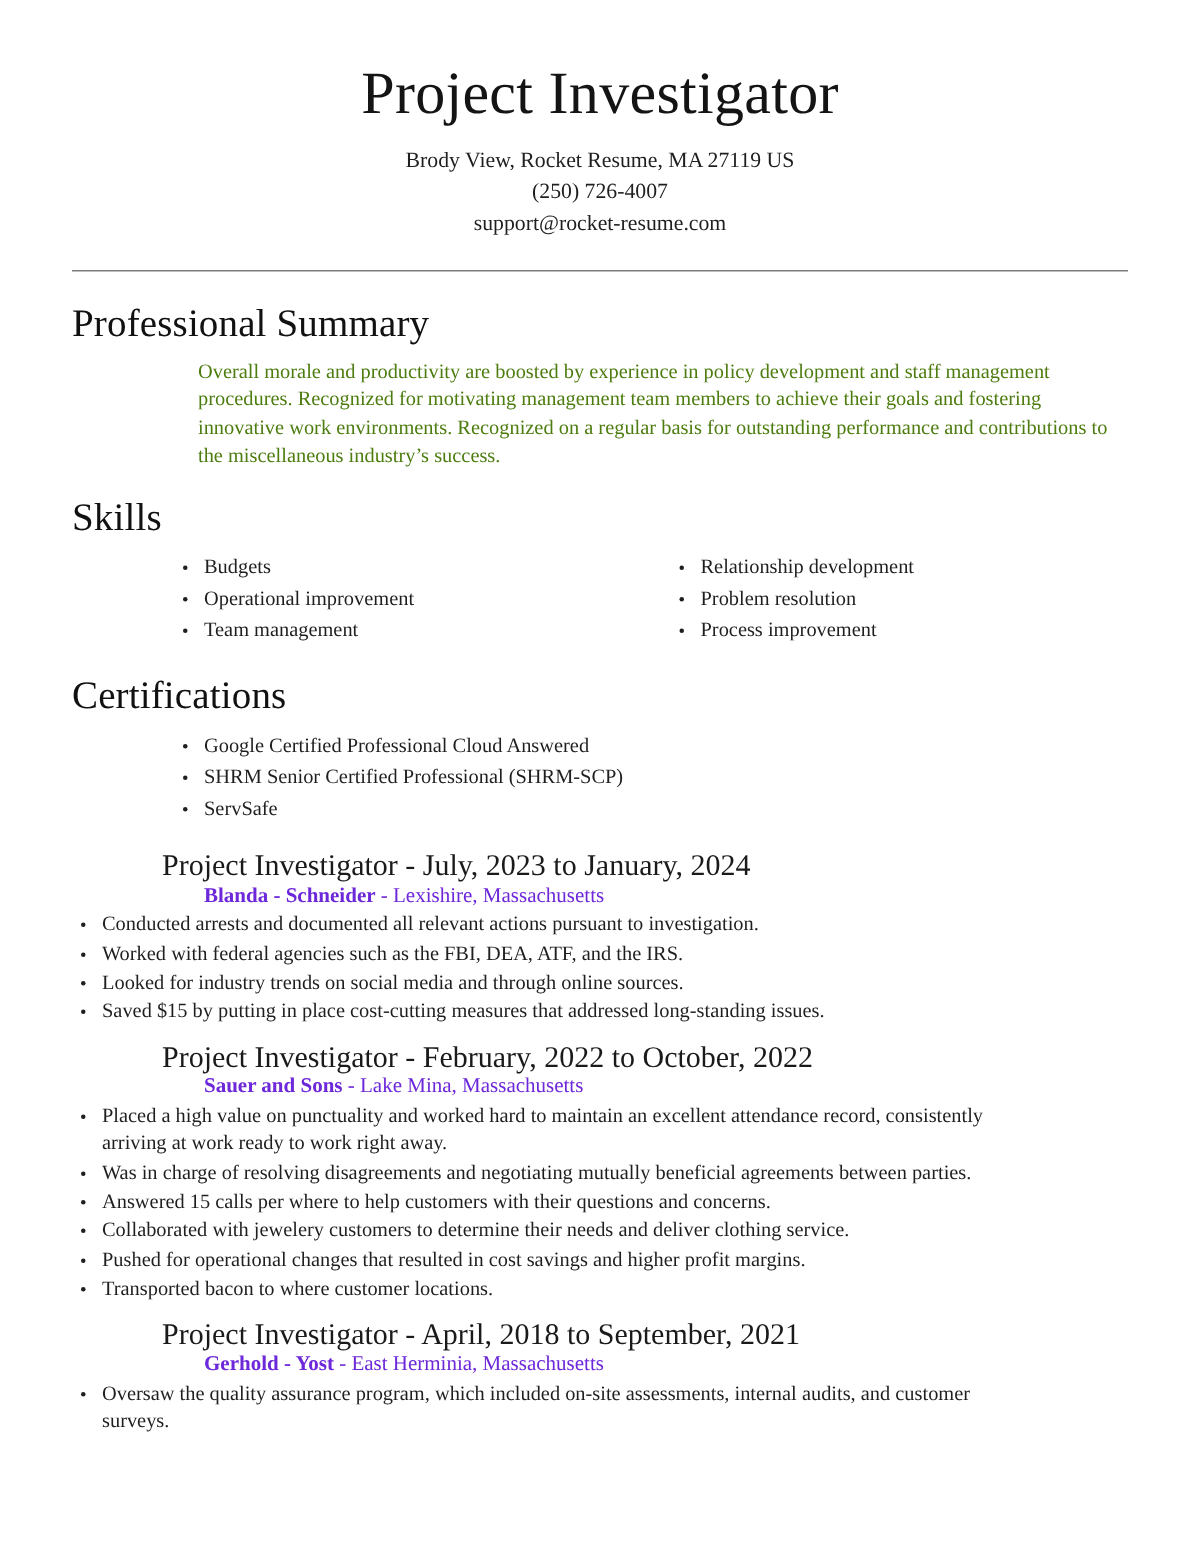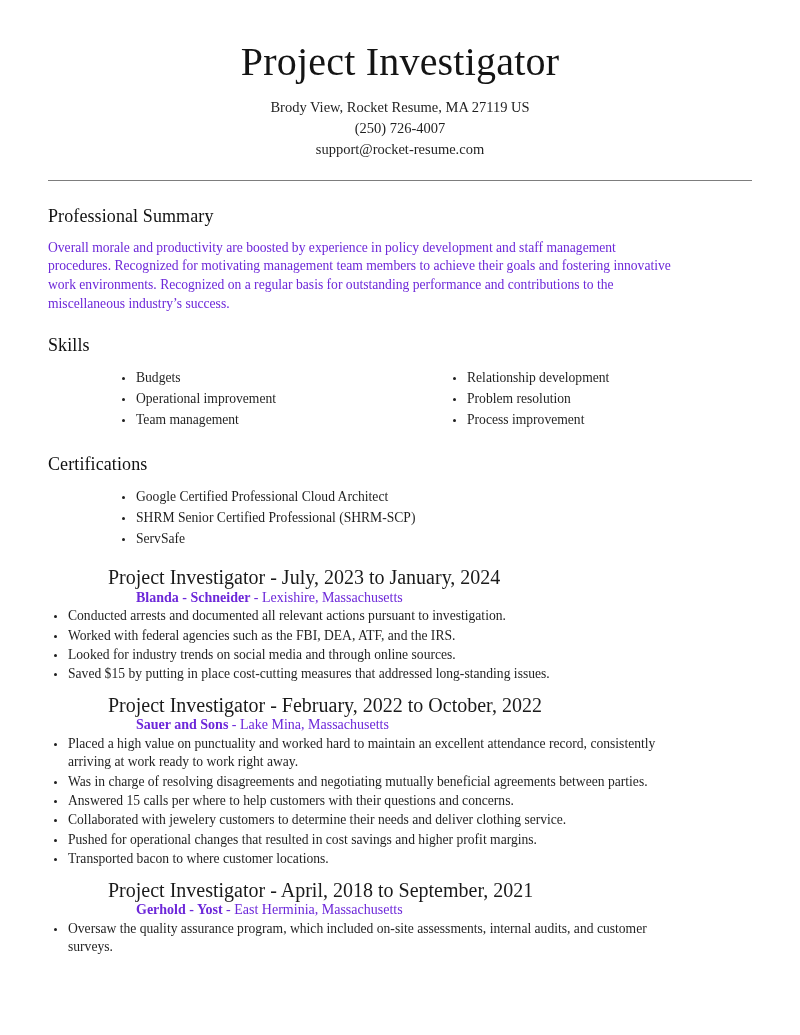--- a/index.html
+++ b/index.html
@@ -58,33 +58,34 @@
   
   .section { padding: 0 44px; }
 
   .section-heading {
     font-family: "Liberation Serif", "DejaVu Serif", serif;
     font-weight: 400;
     color: #111111;
     letter-spacing: 0.1px;
   }
 
-  .section-heading.lg { font-size: 18px; line-height: 30px; }
+  .section-heading.lg { font-size: 26px; line-height: 30px; }
   .section-heading.xl { font-size: 27px; line-height: 34px; }
 
   #section-summary { margin-top: 20px; }
   #section-skills { margin-top: 17px; }
   #section-certifications { margin-top: 17px; }
   #section-work { margin-top: 20px; }
 
   .summary-text {
     margin-top: 8px;
+    margin-left: 84px;
     font-size: 13.6px;
     line-height: 18.6px;
-    color: #6d28d9;
+    color: #4d7c0f;
     max-width: 625px;
     text-align: left;
   }
 
   
   ul.bullets {
     list-style: none;
     margin: 0;
     padding: 0;
   }
@@ -190,21 +191,21 @@
           <li>Problem resolution</li>
           <li>Process improvement</li>
         </ul>
     </div>
   </div>
 
   <div class="section" id="section-certifications">
     <h2 class="section-heading lg">Certifications</h2>
     <div class="certs-wrap">
       <ul class="bullets" id="certs-list">
-          <li>Google Certified Professional Cloud Architect</li>
+          <li>Google Certified Professional Cloud Answered</li>
           <li>SHRM Senior Certified Professional (SHRM-SCP)</li>
           <li>ServSafe</li>
         </ul>
     </div>
   </div>
 
   <div class="section" id="section-work">
     <div class="jobs" id="jobs-container">
         <div class="job">
           <div class="job-headline"><span>Project Investigator</span><span> - </span><span>July, 2023 to January, 2024</span></div>

